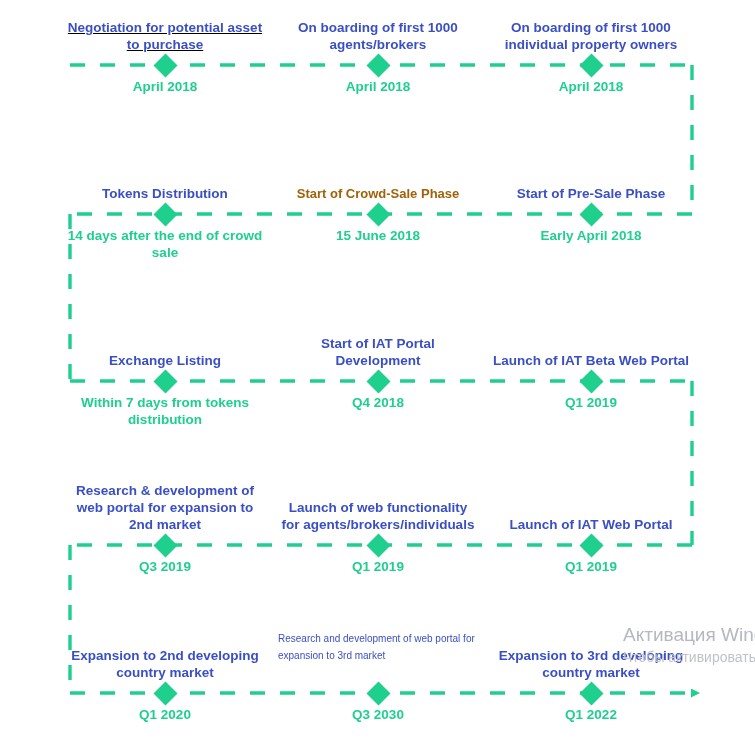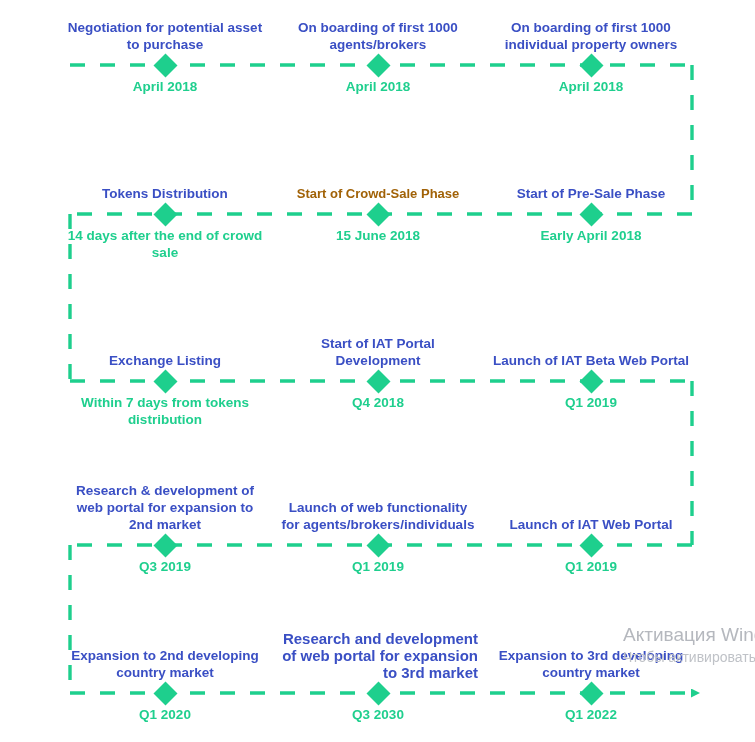--- a/index.html
+++ b/index.html
@@ -102,21 +102,21 @@
       <path d="M692,545 L70,545"></path>
 
       <path d="M70,545 L70,693"></path>
 
       <path d="M70,693 L692,693" marker-end="url(#arrow-head)"></path>
     </g>
   </svg>
 
   <div id="markers">
       <div class="milestone" style="left: 165px; top: 65px; height: 0px;">
-        <div class="title-wrap" style="top: -46px;">
+        <div class="title-wrap" style="top: -46px; text-decoration: underline;">
           <div style="font-size: 13.5px; line-height: 17px; color: rgb(58, 79, 196); font-weight: 600; text-align: center;">Negotiation for potential asset to purchase</div>
         </div>
         <div class="date-wrap" style="top: 13px;">
           <div style="font-size: 13.5px; line-height: 17px; color: rgb(31, 207, 142); font-weight: 600; text-align: center;">April 2018</div>
         </div>
         <div class="diamond" style="left: 100px; top: 0px; background: rgb(30, 207, 141);"></div>
       </div>
       <div class="milestone" style="left: 378px; top: 65px; height: 0px;">
         <div class="title-wrap" style="top: -46px;">
           <div style="font-size: 13.5px; line-height: 17px; color: rgb(58, 79, 196); font-weight: 600; text-align: center;">On boarding of first 1000 agents/brokers</div>
@@ -220,21 +220,21 @@
         <div class="title-wrap" style="top: -46px;">
           <div style="font-size: 13.5px; line-height: 17px; color: rgb(58, 79, 196); font-weight: 600; text-align: center;">Expansion to 2nd developing country market</div>
         </div>
         <div class="date-wrap" style="top: 13px;">
           <div style="font-size: 13.5px; line-height: 17px; color: rgb(31, 207, 142); font-weight: 600; text-align: center;">Q1 2020</div>
         </div>
         <div class="diamond" style="left: 100px; top: 0px; background: rgb(30, 207, 141);"></div>
       </div>
       <div class="milestone" style="left: 378px; top: 693px; height: 0px;">
         <div class="title-wrap" style="top: -63px;">
-          <div style="font-size: 15px; line-height: 17px; color: rgb(58, 79, 196); font-weight: 700; text-align: right;">Research and development of web portal for expansion to 3rd market</div>
+          <div style="font-size: 10px; line-height: 17px; color: rgb(58, 79, 196); font-weight: 400; text-align: left;">Research and development of web portal for expansion to 3rd market</div>
         </div>
         <div class="date-wrap" style="top: 13px;">
           <div style="font-size: 13.5px; line-height: 17px; color: rgb(31, 207, 142); font-weight: 600; text-align: center;">Q3 2030</div>
         </div>
         <div class="diamond" style="left: 100px; top: 0px; background: rgb(30, 207, 141);"></div>
       </div>
       <div class="milestone" style="left: 591px; top: 693px; height: 0px;">
         <div class="title-wrap" style="top: -46px;">
           <div style="font-size: 13.5px; line-height: 17px; color: rgb(58, 79, 196); font-weight: 600; ">Expansion to 3rd developing country market</div>
         </div>

